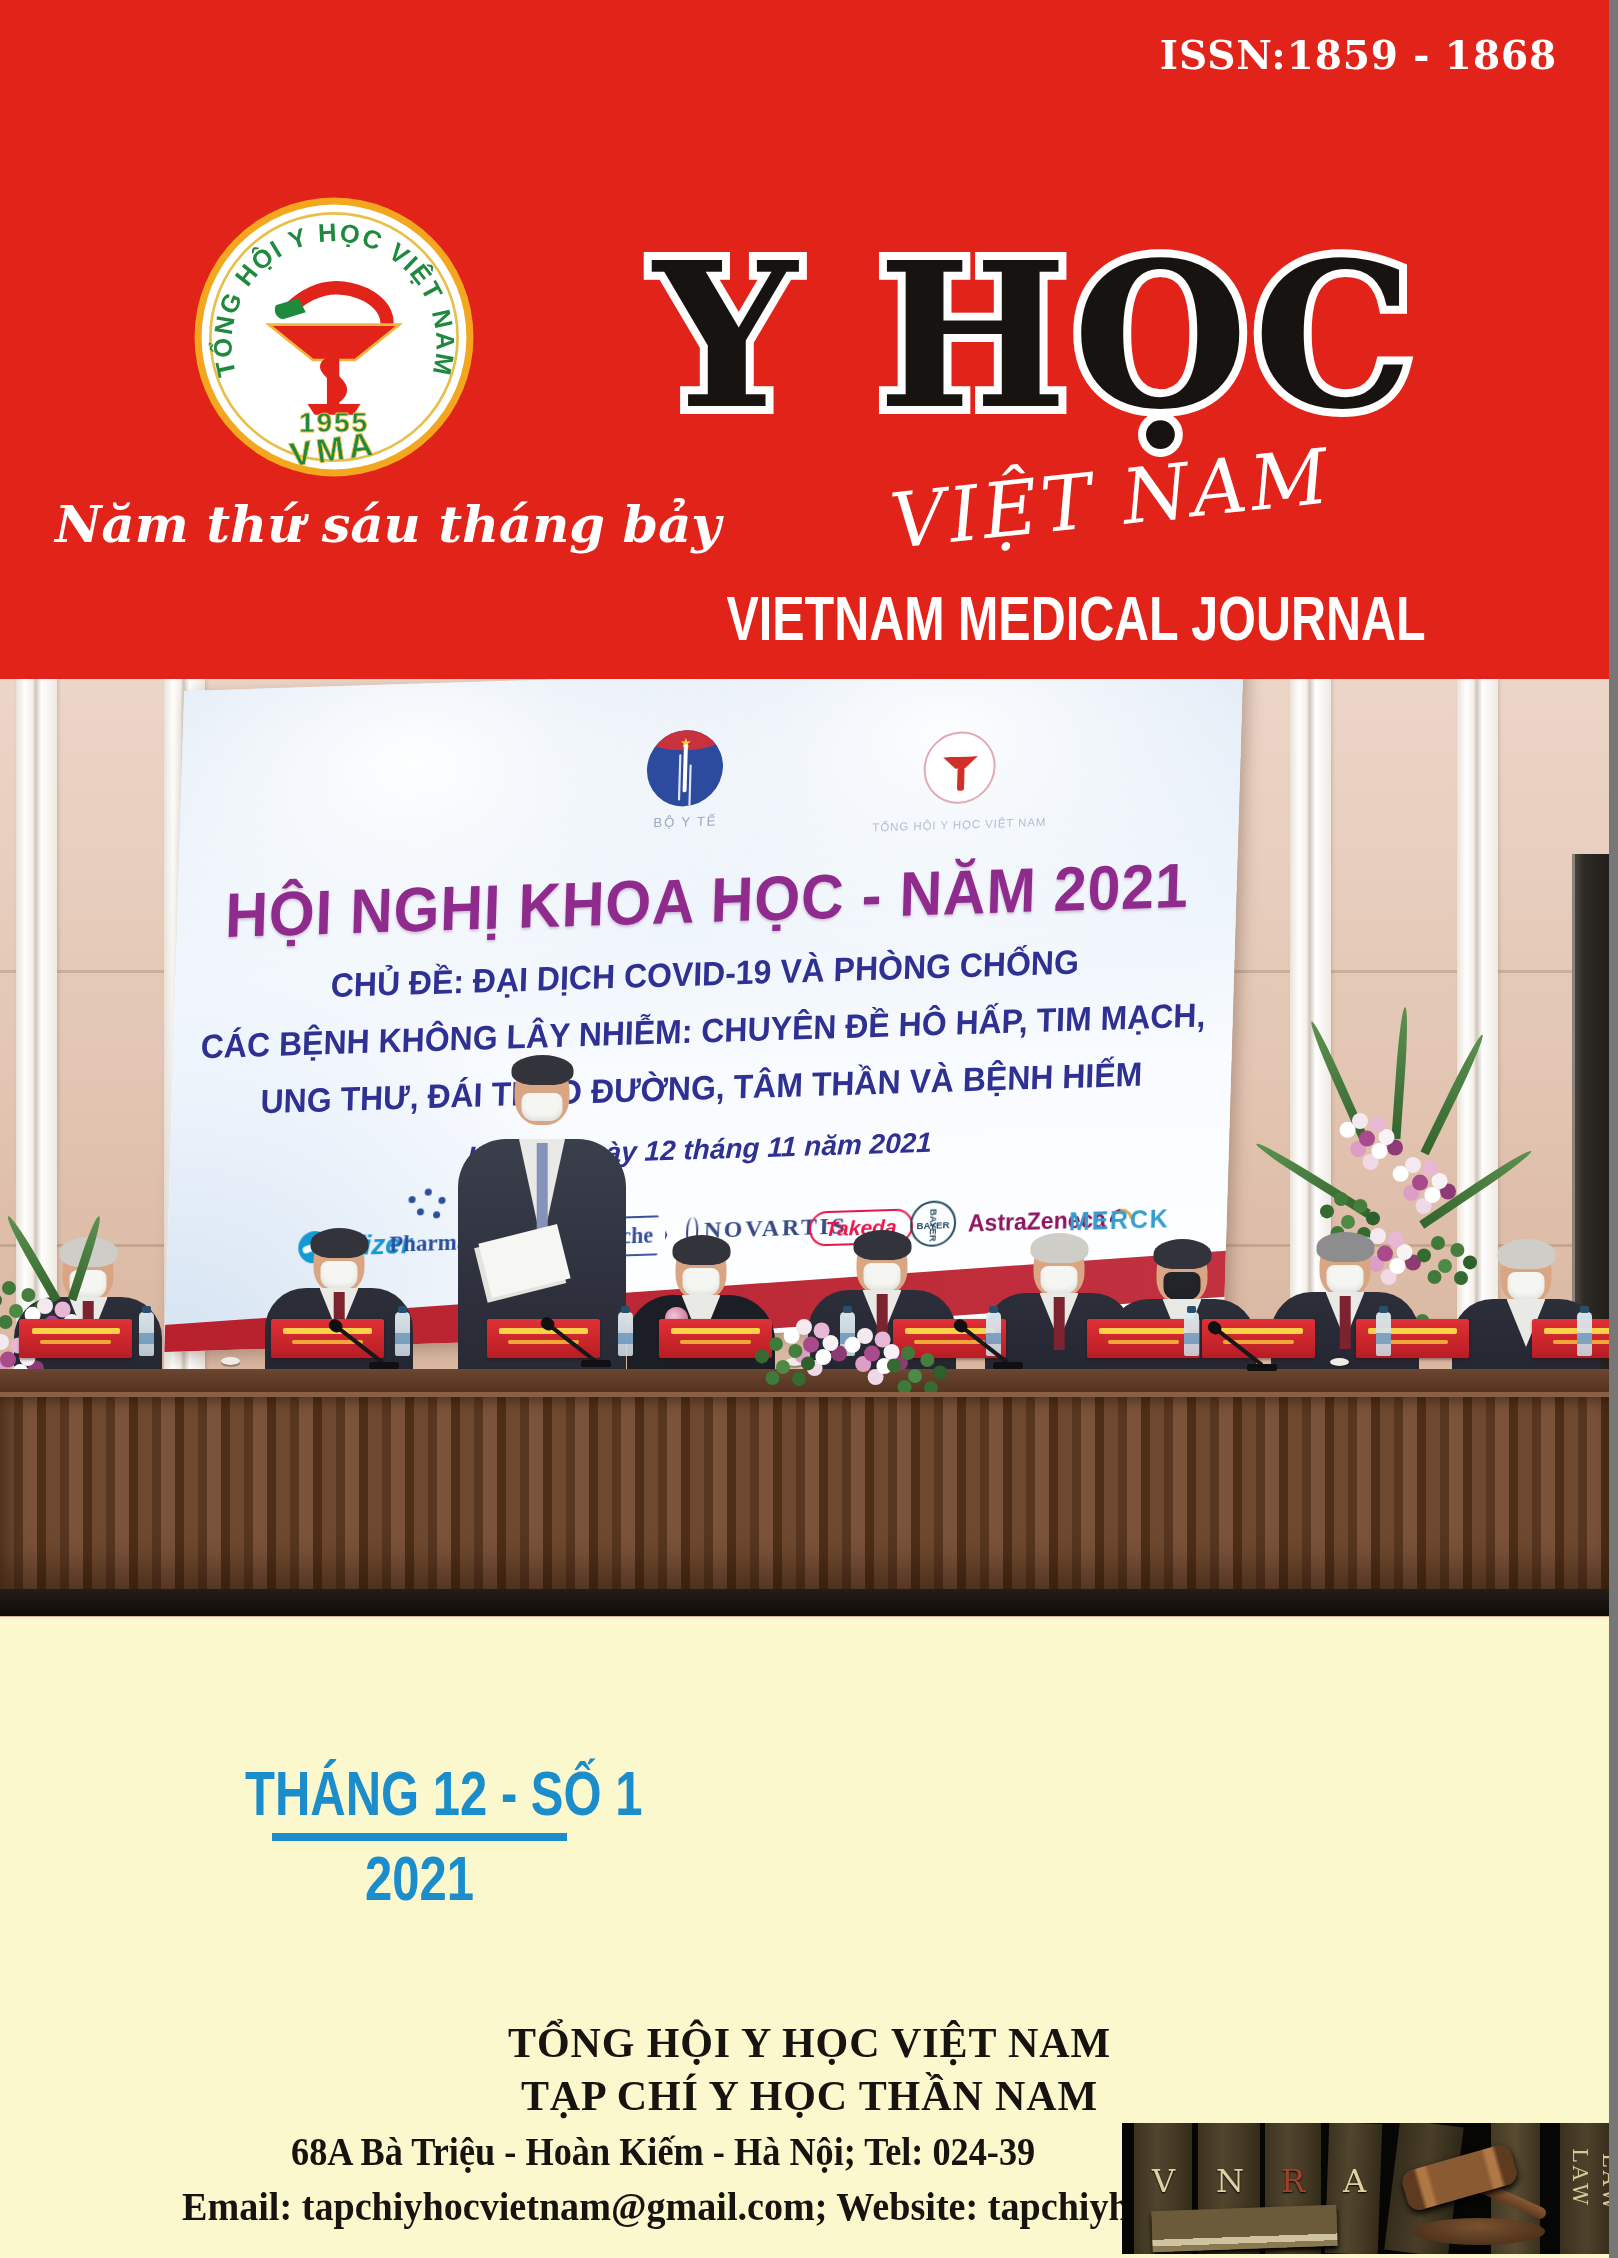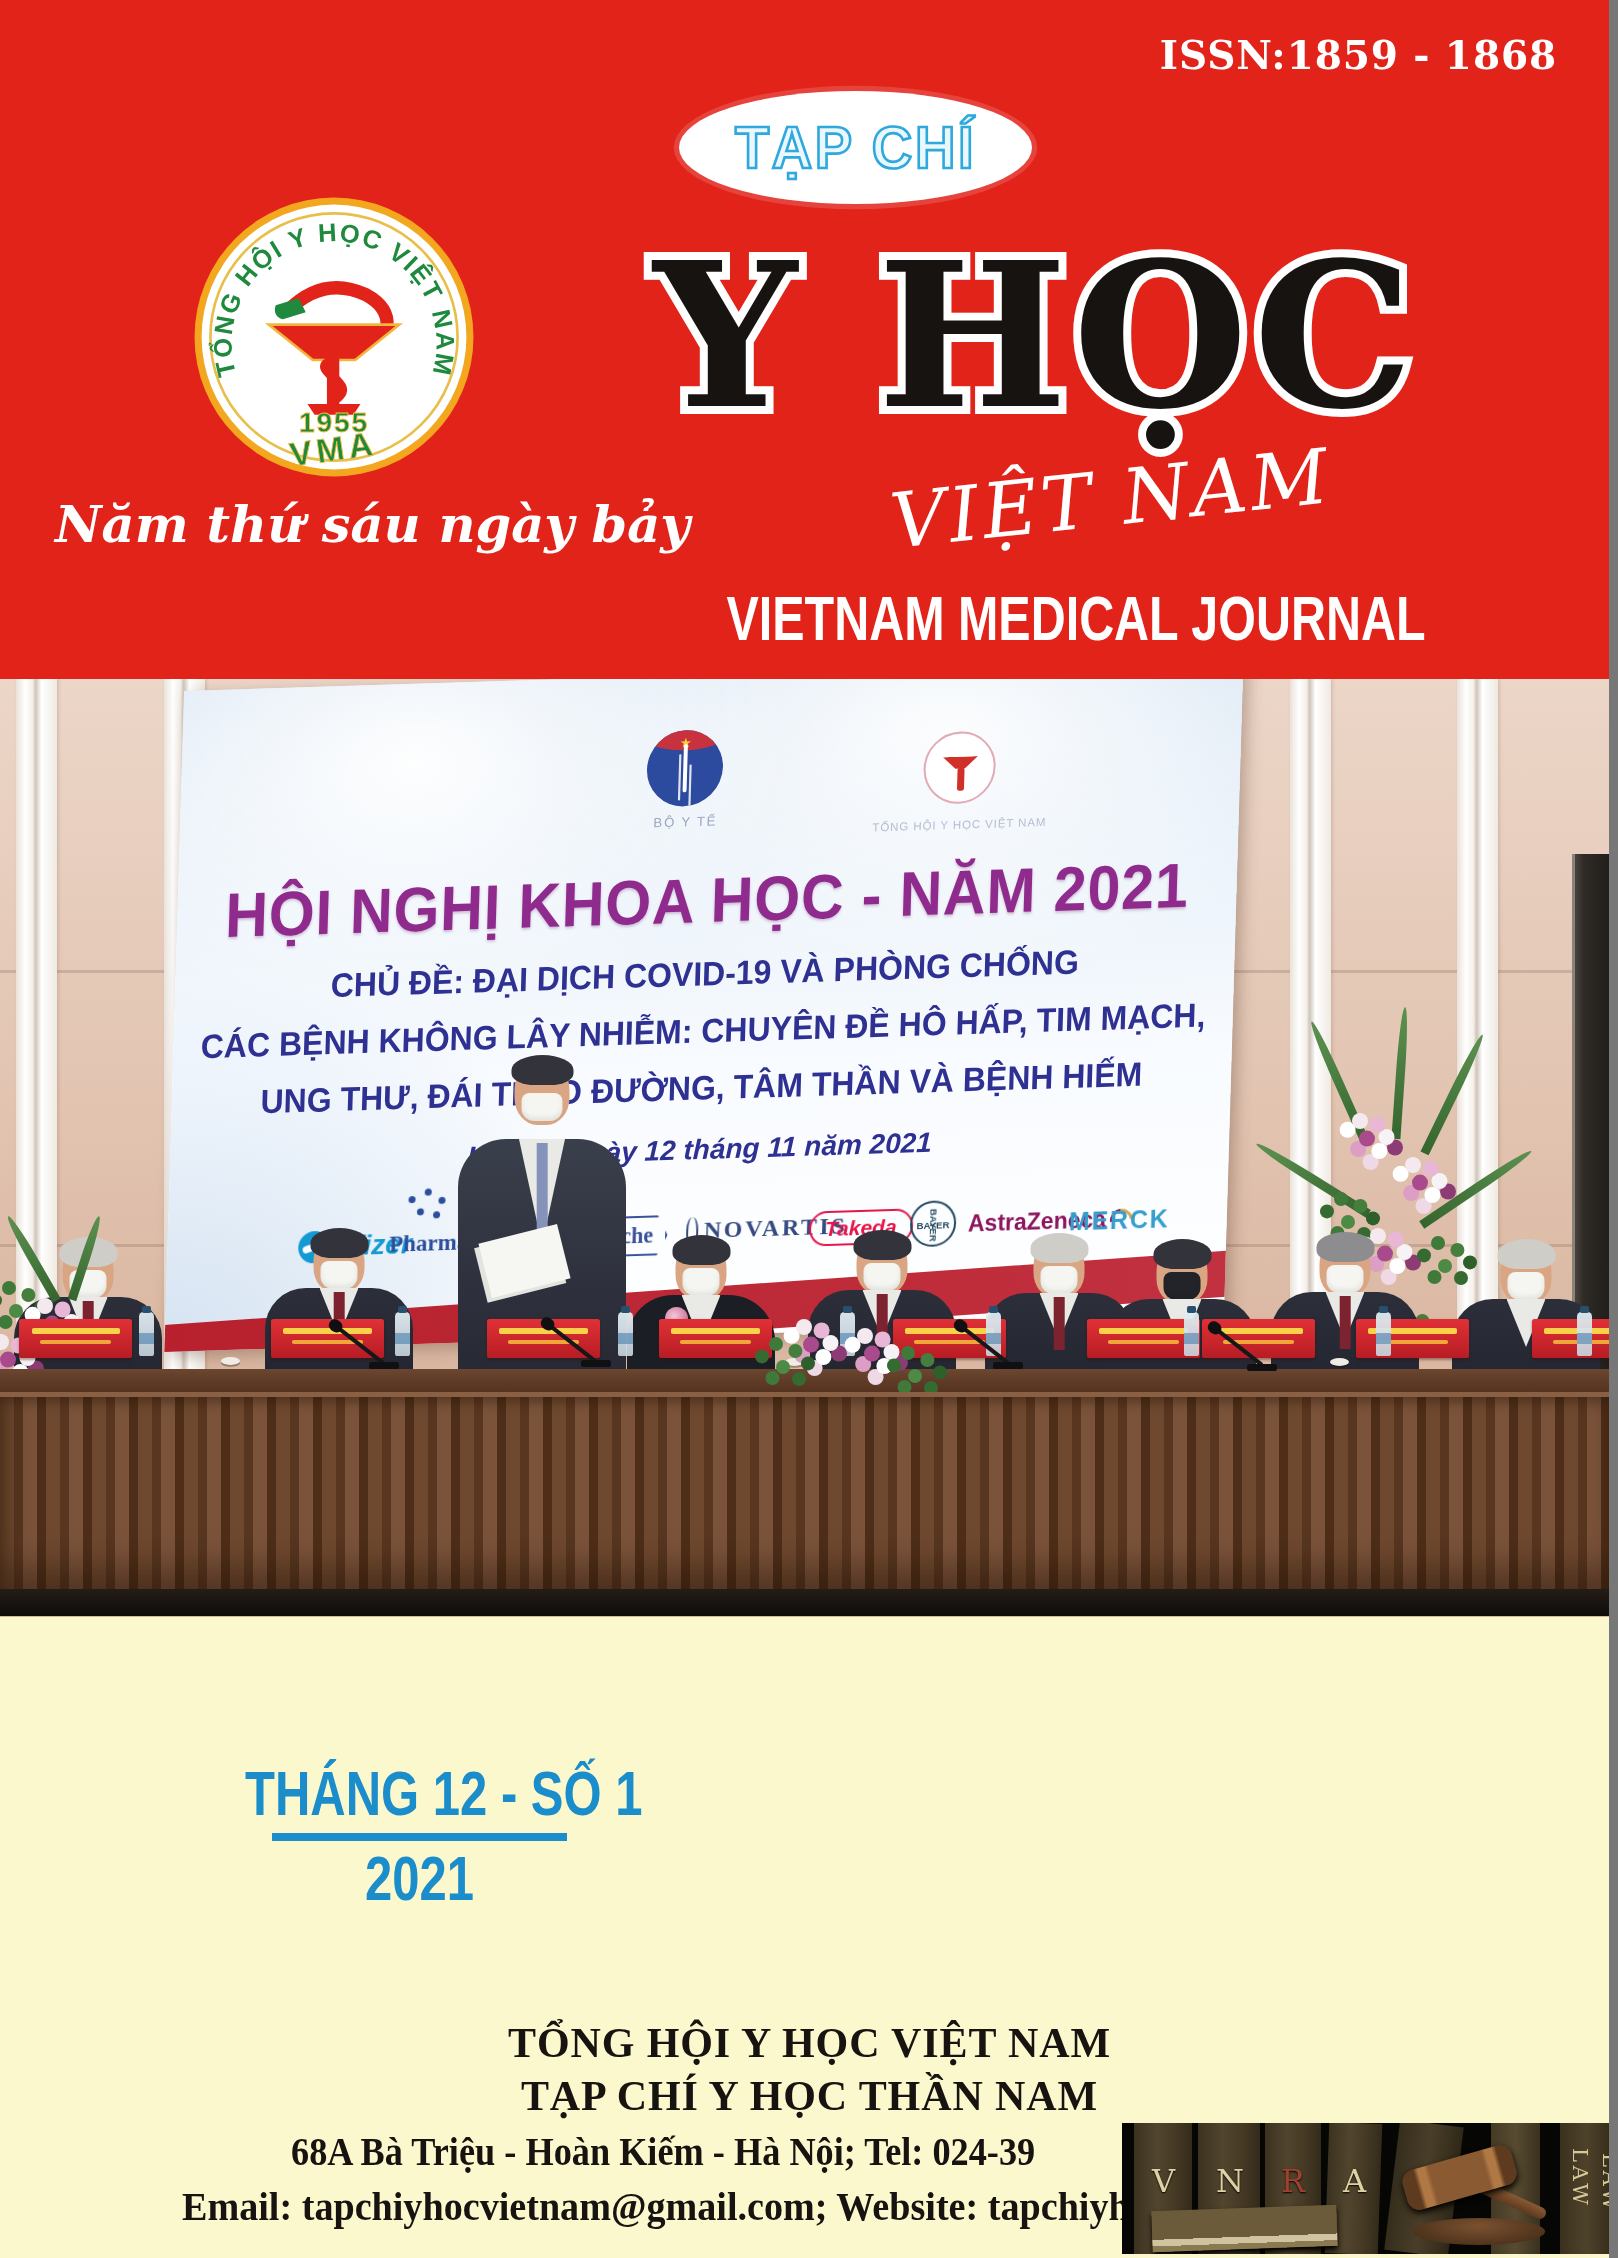--- a/index.html
+++ b/index.html
@@ -170,31 +170,28 @@
       <path d="M110,132 Q150,92 198,114 Q224,128 222,150" fill="none" stroke="#e2231a" stroke-width="15" stroke-linecap="round"></path>
       <path d="M96,126 L122,118 L130,134 L104,142 Q92,138 96,126 Z" fill="#1f8a3e"></path>
       <path d="M88,148 L236,148 L186,188 L138,188 Z" fill="#e2231a" stroke="#f2b63c" stroke-width="3"></path>
       <rect x="154" y="186" width="14" height="52" fill="#e2231a"></rect>
       <path d="M161,188 C128,200 196,214 161,234" fill="none" stroke="#e2231a" stroke-width="11" stroke-linecap="round"></path>
       <path d="M132,238 L192,238 L184,250 L140,250 Z" fill="#e2231a"></path>
       <text x="162" y="270" text-anchor="middle" font-family="Liberation Sans, sans-serif" font-weight="bold" font-size="32" fill="#1f8a3e" stroke="#f0c040" stroke-width="1" letter-spacing="2">1955</text>
       <text x="162" y="302" text-anchor="middle" font-family="Liberation Sans, sans-serif" font-weight="bold" font-size="38" fill="#1f8a3e" stroke="#f0c040" stroke-width="1" letter-spacing="5" transform="rotate(-8 162 294)">VMA</text>
     </svg>
 
-    <div class="badge-oval">
-      <span>TẠP CHÍ</span>
-    </div>
 
     <svg class="main-title-svg" viewBox="0 0 1000 300">
       <text x="500" y="210" text-anchor="middle" font-family="DejaVu Serif, serif" font-weight="bold" font-size="228" fill="#171311" stroke="#ffffff" stroke-width="18" paint-order="stroke" letter-spacing="6">Y HỌC</text>
     </svg>
 
     <div class="script-title">VIỆT NAM</div>
     <div class="journal-en">VIETNAM MEDICAL JOURNAL</div>
-    <div class="year-line">Năm thứ sáu ngày bảy</div>
+    <div class="year-line">Năm thứ sáu tháng bảy</div>
   </header>
 
   <section class="photo">
     <div class="wall-seam" style="top:291px"></div>
     <div class="wall-seam" style="top:565px"></div>
     <div class="pillar" style="left:16px"></div>
     <div class="pillar" style="left:164px"></div>
     <div class="pillar" style="left:1290px"></div>
     <div class="pillar" style="left:1457px"></div>
     <div class="doorway"></div>

